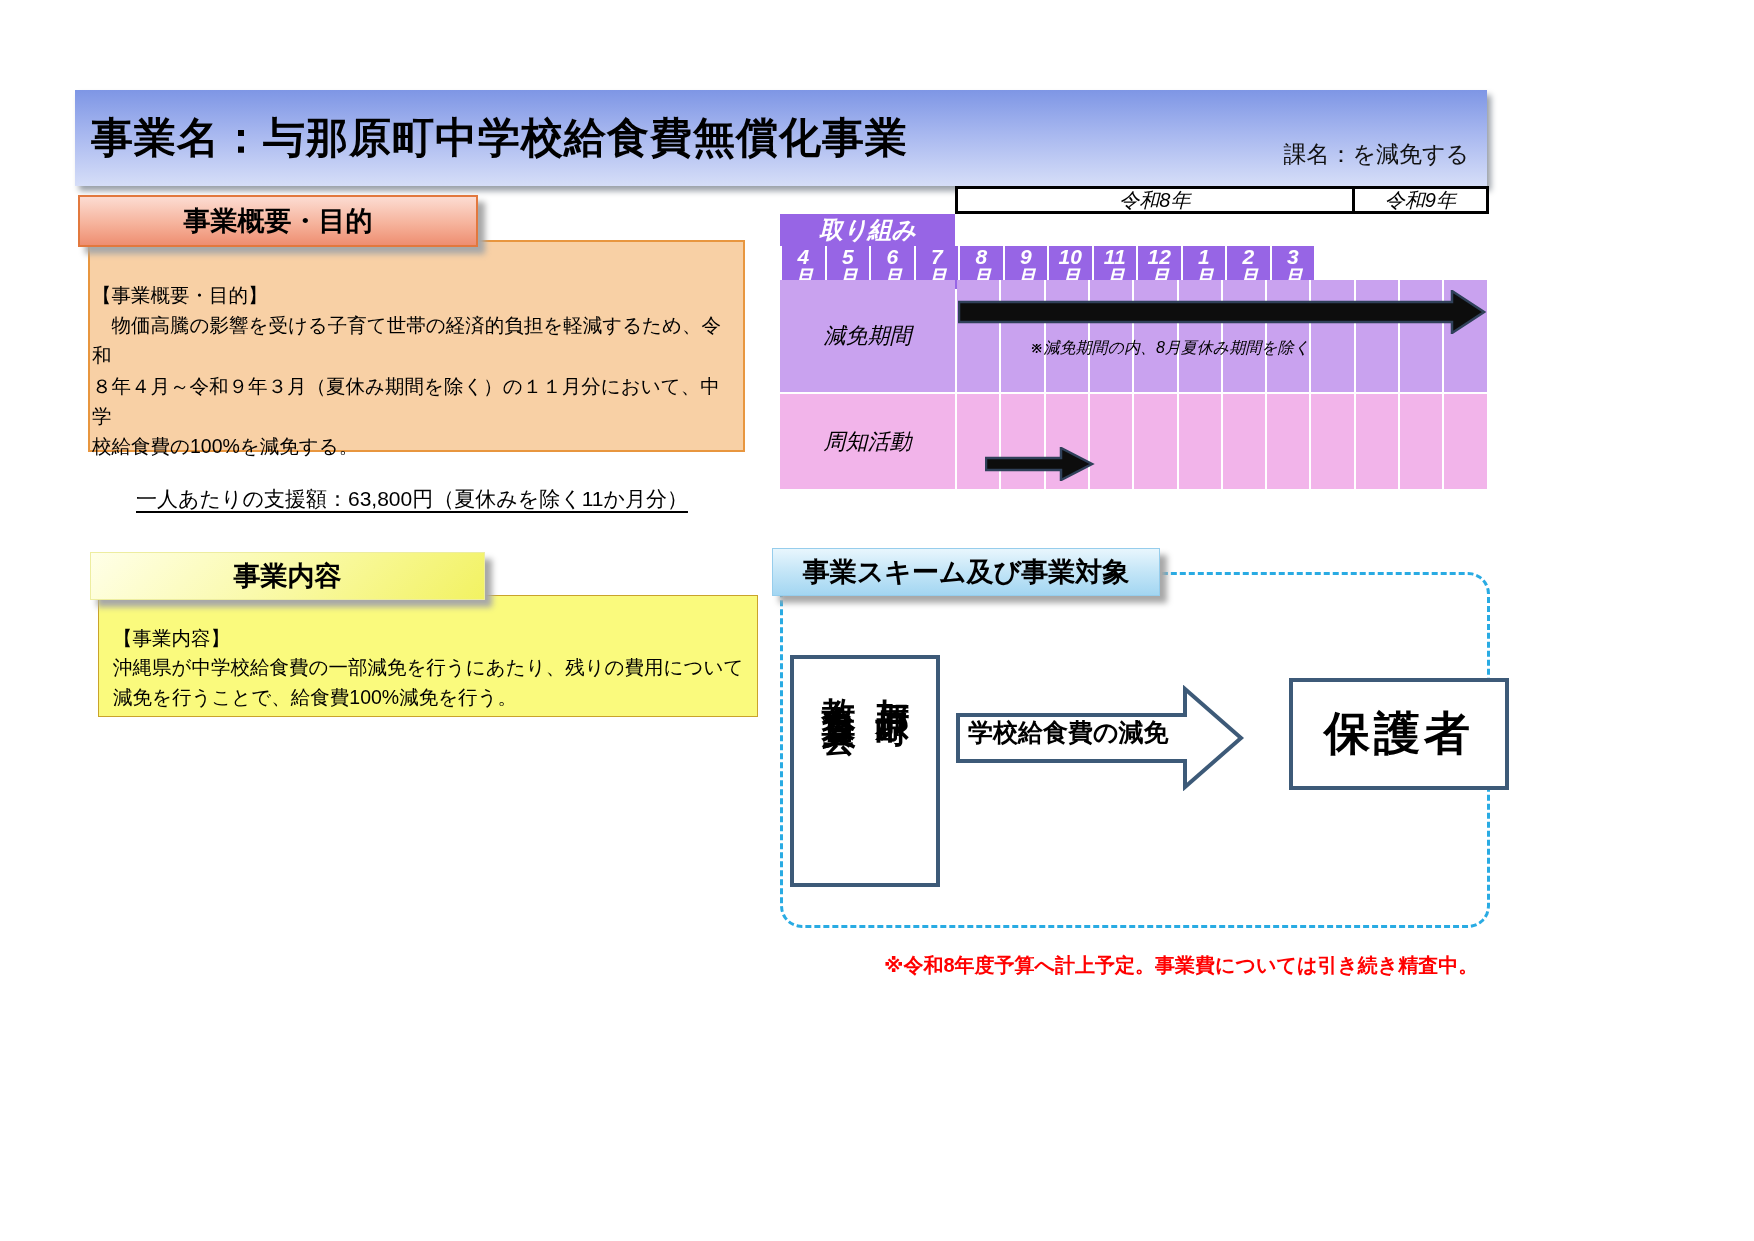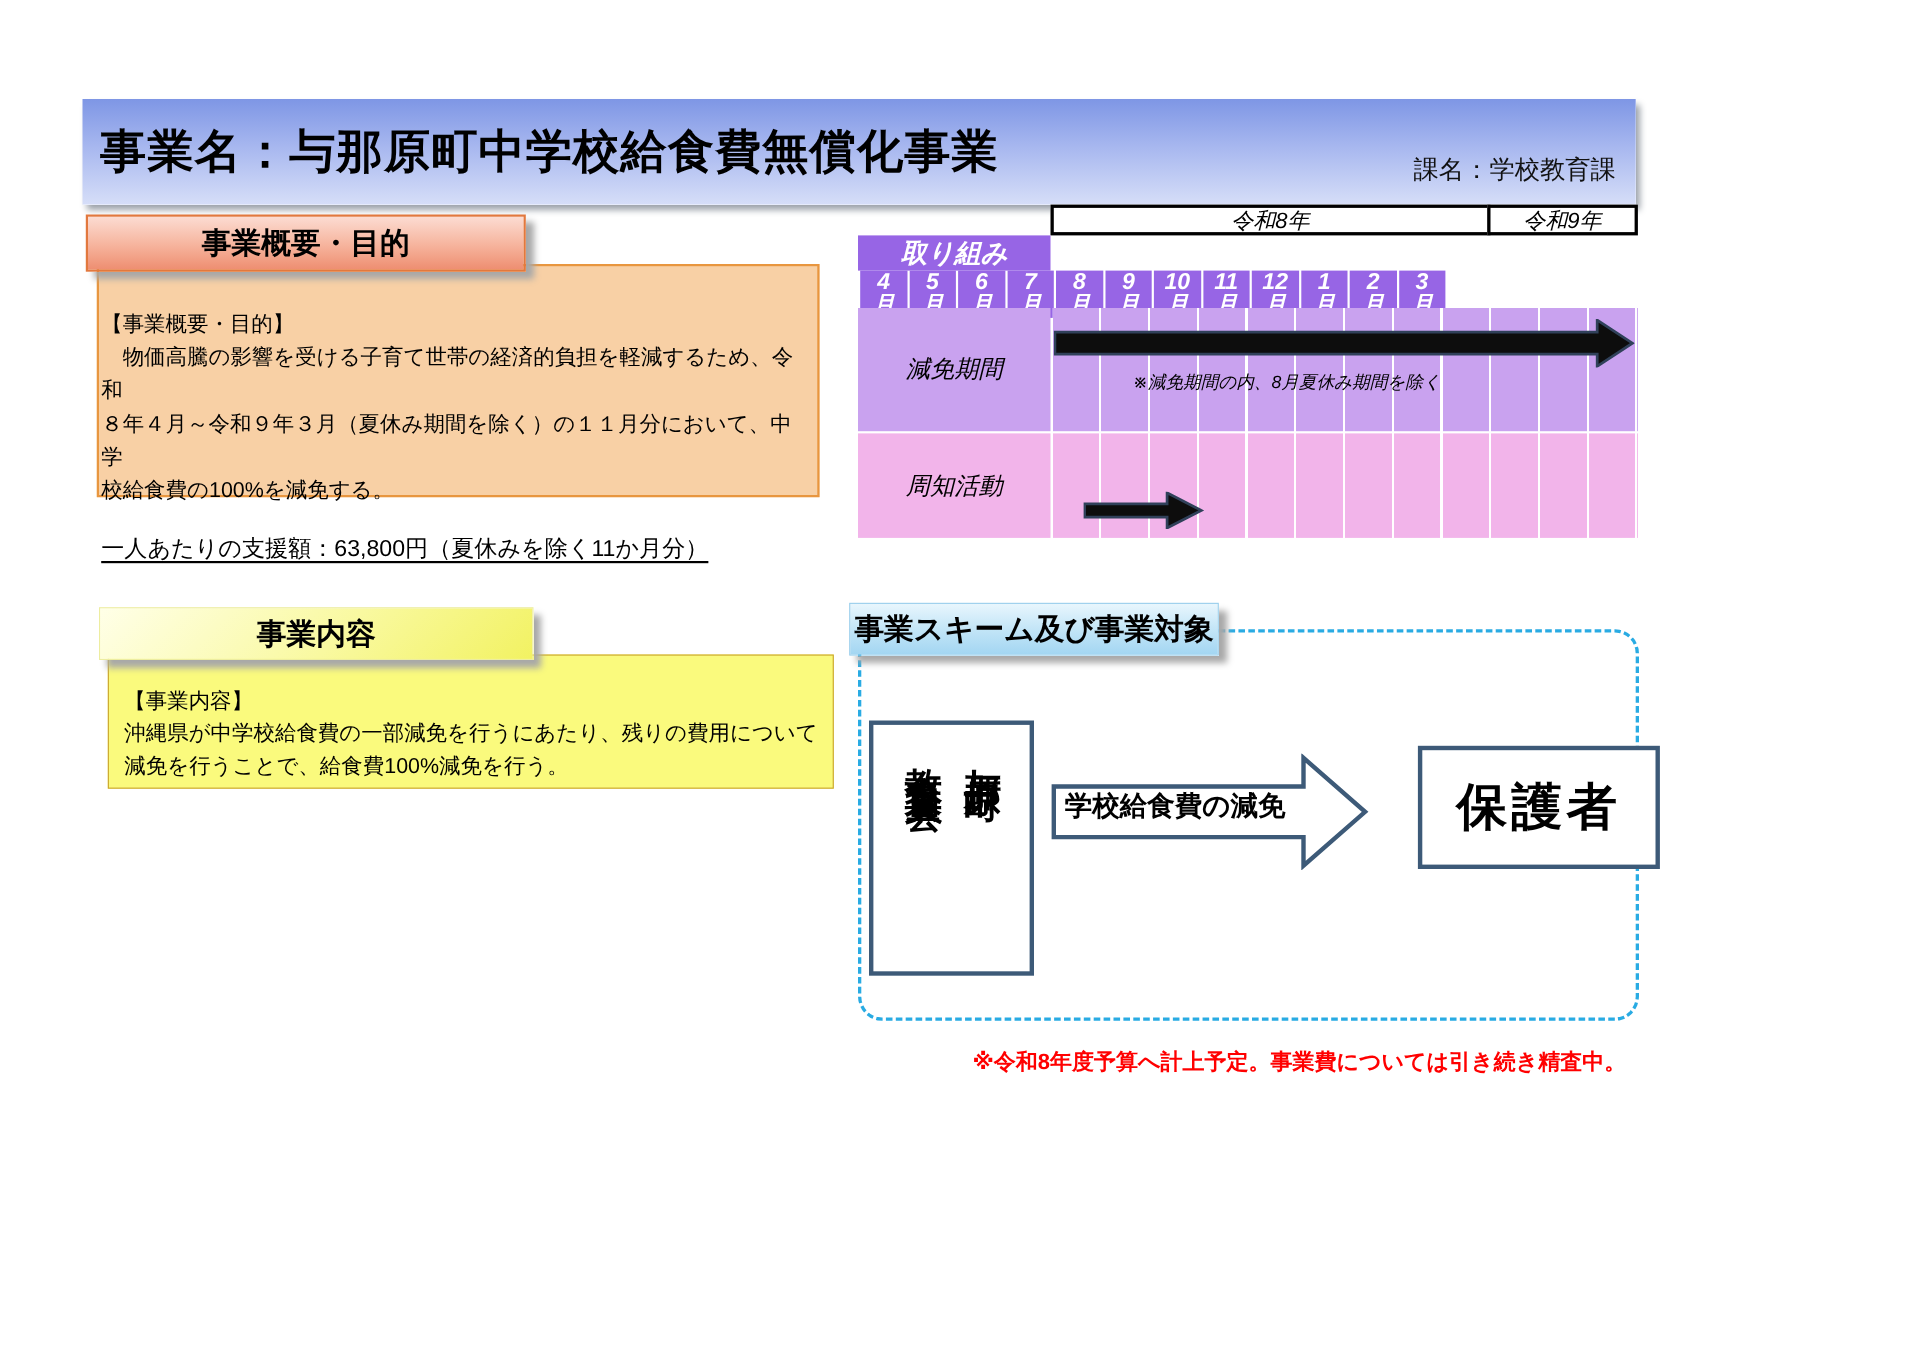--- a/index.html
+++ b/index.html
@@ -21,32 +21,32 @@
     position:absolute; display:flex; align-items:center; justify-content:center;
     font-weight:bold; font-size:27px; color:#000; z-index:4;
     box-shadow:7px 7px 6px #a8a8a8;
   }
   #overview-head { left:78px;  top:195px; width:400px; height:52px;
     background:linear-gradient(180deg,#fcdcd2 0%,#f6b39c 55%,#ee8e71 100%);
     border:2px solid #e2783e; }
   #content-head  { left:90px;  top:552px; width:395px; height:48px;
     background:linear-gradient(135deg,#ffffe8 0%,#f9f9a0 55%,#f2f262 100%);
     border:1px solid #ededa0; }
-  #scheme-head   { left:772px; top:548px; width:336px; height:48px;
+  #scheme-head   { left:772px; top:548px; width:388px; height:48px;
     background:linear-gradient(180deg,#e8f6fd 0%,#c3e5f7 50%,#a3d6f2 100%);
     border:1px solid #96cdec; }
 
   
   .overview-box {
     position:absolute; left:88px; top:240px; width:657px; height:212px;
     background:#f8d0a5; border:2px solid #e8963f; z-index:2;
     padding:38px 12px 0 2px; font-size:19.5px; line-height:1.55; color:#000;
   }
   .support-line { display:inline-block; margin-top:22px; font-size:21px;
-    text-decoration:underline; text-underline-offset:5px; }
+    text-decoration:underline; text-underline-offset:5px;margin-left:44px; }
 
   
   .content-box {
     position:absolute; left:98px; top:595px; width:660px; height:122px;
     background:#fafa7d; border:1.5px solid #c9a32b; z-index:2;
     padding:28px 12px 0 14px; font-size:19.5px; line-height:1.5; color:#000;
   }
 
   
   .gantt { position:absolute; left:780px; top:186px; width:709px; height:340px;font-style:italic; }
@@ -98,21 +98,21 @@
   .footnote { position:absolute; left:884px; top:952px; font-size:20px; font-weight:bold;
     color:#ff0000; z-index:2; }
 </style>
 </head>
 <body>
 
 <div class="page">
 
   <div class="title-bar">
     <div class="title-text">事業名：与那原町中学校給食費無償化事業</div>
-    <div class="dept-text">課名：学校教育課</div>
+    <div class="dept-text">課名：を減免する</div>
   </div>
 
   <div class="sec-head" id="overview-head">事業概要・目的</div>
   <div class="overview-box">
     <div class="pre">【事業概要・目的】
 　物価高騰の影響を受ける子育て世帯の経済的負担を軽減するため、令和
 ８年４月～令和９年３月（夏休み期間を除く）の１１月分において、中学
 校給食費の100%を減免する。</div>
     <span class="support-line">一人あたりの支援額：63,800円（夏休みを除く11か月分）</span>
   </div>

